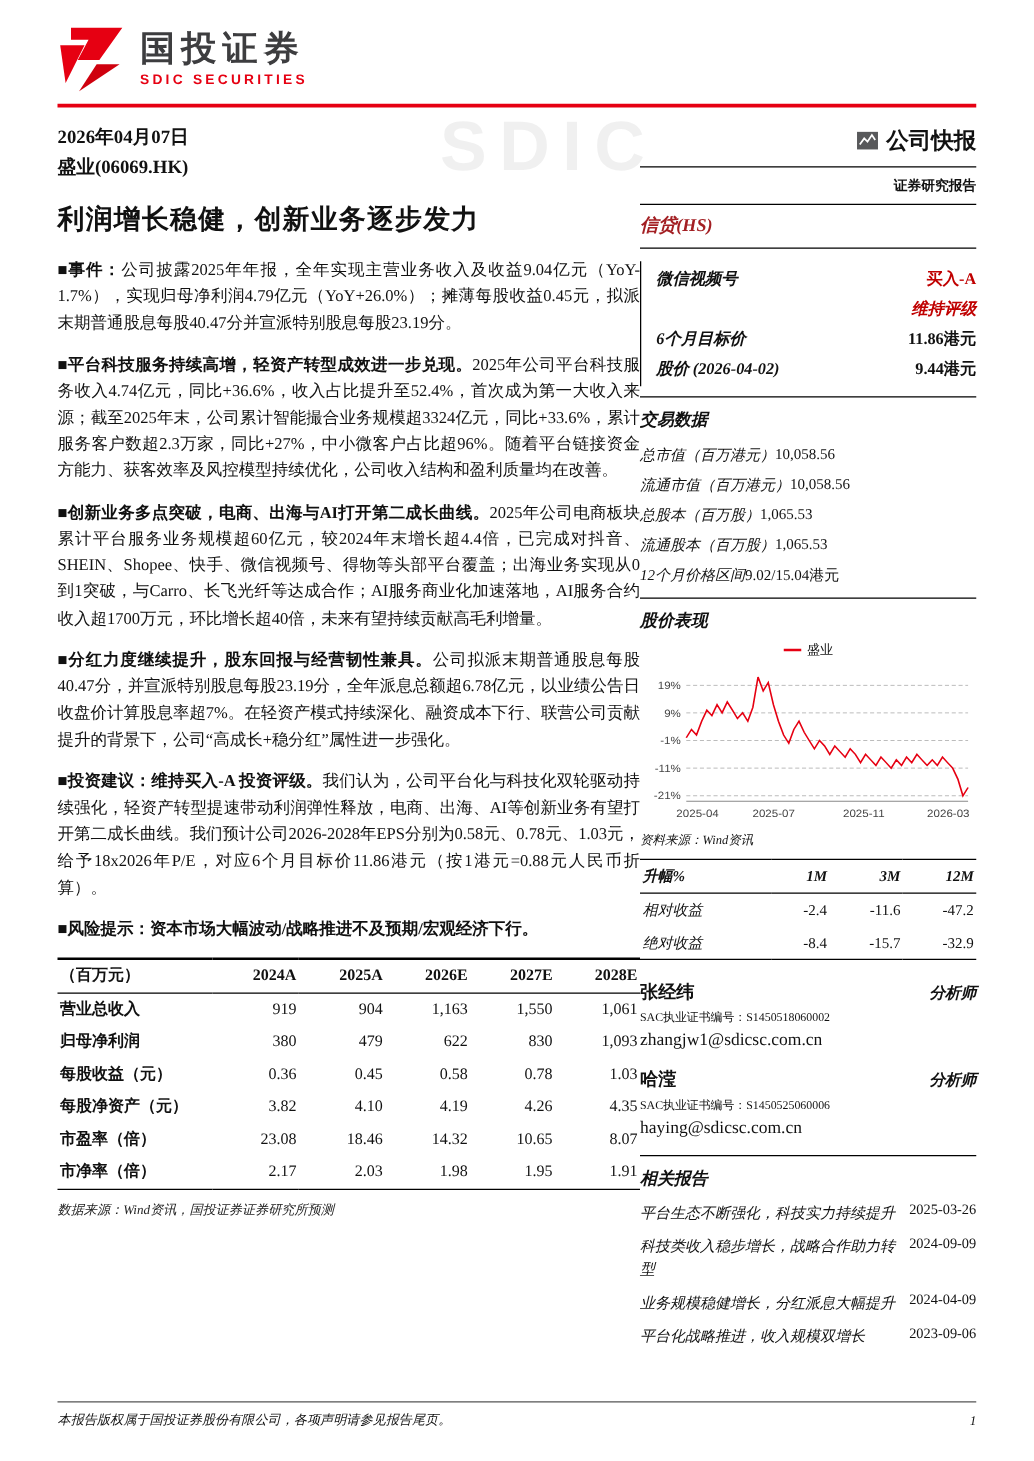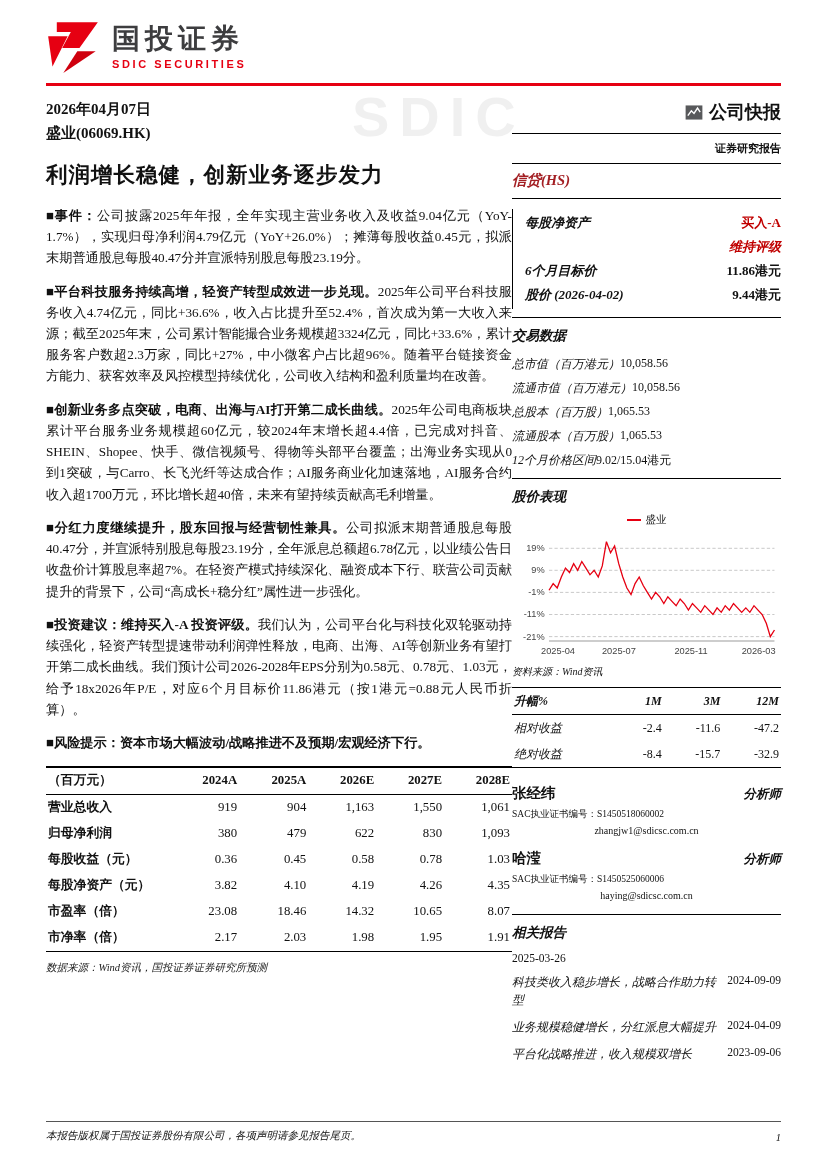--- a/index.html
+++ b/index.html
@@ -57,21 +57,21 @@
   .ret-table td{font-size:12px;padding:4.5px 2px;}
   .ret-table th:first-child,.ret-table td:first-child{text-align:left;}
   .ret-table th:not(:first-child),.ret-table td:not(:first-child){text-align:right;}
   .ret-table td:first-child{font-style:italic;}
   
   .analyst{margin:10px 0 13px 0;}
   .analyst-head{display:flex;justify-content:space-between;align-items:baseline;}
   .analyst-name{font-size:14.5px;font-weight:bold;}
   .analyst-title{font-size:12.5px;font-weight:bold;font-style:italic;}
   .analyst-cert{font-size:9.5px;margin-top:5px;}
-  .analyst-email{font-size:10px;text-align:center;margin-top:4px;}
+  .analyst-email{font-size:14px;text-align:left;margin-top:4px;}
   
   .rel-item{display:flex;gap:10px;font-size:12px;margin:9px 0;align-items:flex-start;}
   .rel-title{flex:1;font-style:italic;line-height:1.5;}
   .rel-date{white-space:nowrap;font-size:11.5px;padding-top:1px;}
   
   .footer{position:absolute;left:46px;right:46px;bottom:26px;border-top:1.2px solid #555;padding-top:7px;
           display:flex;justify-content:space-between;font-size:10.5px;font-style:italic;align-items:flex-end;}
 </style>
 </head>
 <body>
@@ -192,21 +192,21 @@
           <rect x="0.5" y="0.5" width="19" height="16" fill="#58595b"></rect>
           <polyline points="3,12 7,6.5 10,9.5 14,3.5 17,8" stroke="#ffffff" fill="none" stroke-width="1.6"></polyline>
         </svg>
         <span>公司快报</span>
       </div>
       <div class="mast-series">证券研究报告</div>
       <div class="mast-industry">信贷(HS)</div>
 
       <div class="rating">
         <div class="rating-row">
-          <span class="rating-label">每股净资产</span>
+          <span class="rating-label">微信视频号</span>
           <span class="rating-value rating-red">买入-A</span>
         </div>
         <div class="rating-row">
           <span></span>
           <span class="rating-value rating-red rating-status">维持评级</span>
         </div>
         <div class="rating-row">
           <span class="rating-label">6个月目标价</span>
           <span class="rating-value">11.86港元</span>
         </div>
@@ -318,20 +318,21 @@
             <div class="analyst-cert">SAC执业证书编号：S1450525060006</div>
             <div class="analyst-email">haying@sdicsc.com.cn</div>
           </div>
         </div>
 
       <hr class="side-hr">
       <div class="sec-title">相关报告</div>
       <div>
 
           <div class="rel-item">
+            <span class="rel-title">平台生态不断强化，科技实力持续提升</span>
             <span class="rel-date">2025-03-26</span>
           </div>
 
           <div class="rel-item">
             <span class="rel-title">科技类收入稳步增长，战略合作助力转型</span>
             <span class="rel-date">2024-09-09</span>
           </div>
 
           <div class="rel-item">
             <span class="rel-title">业务规模稳健增长，分红派息大幅提升</span>

